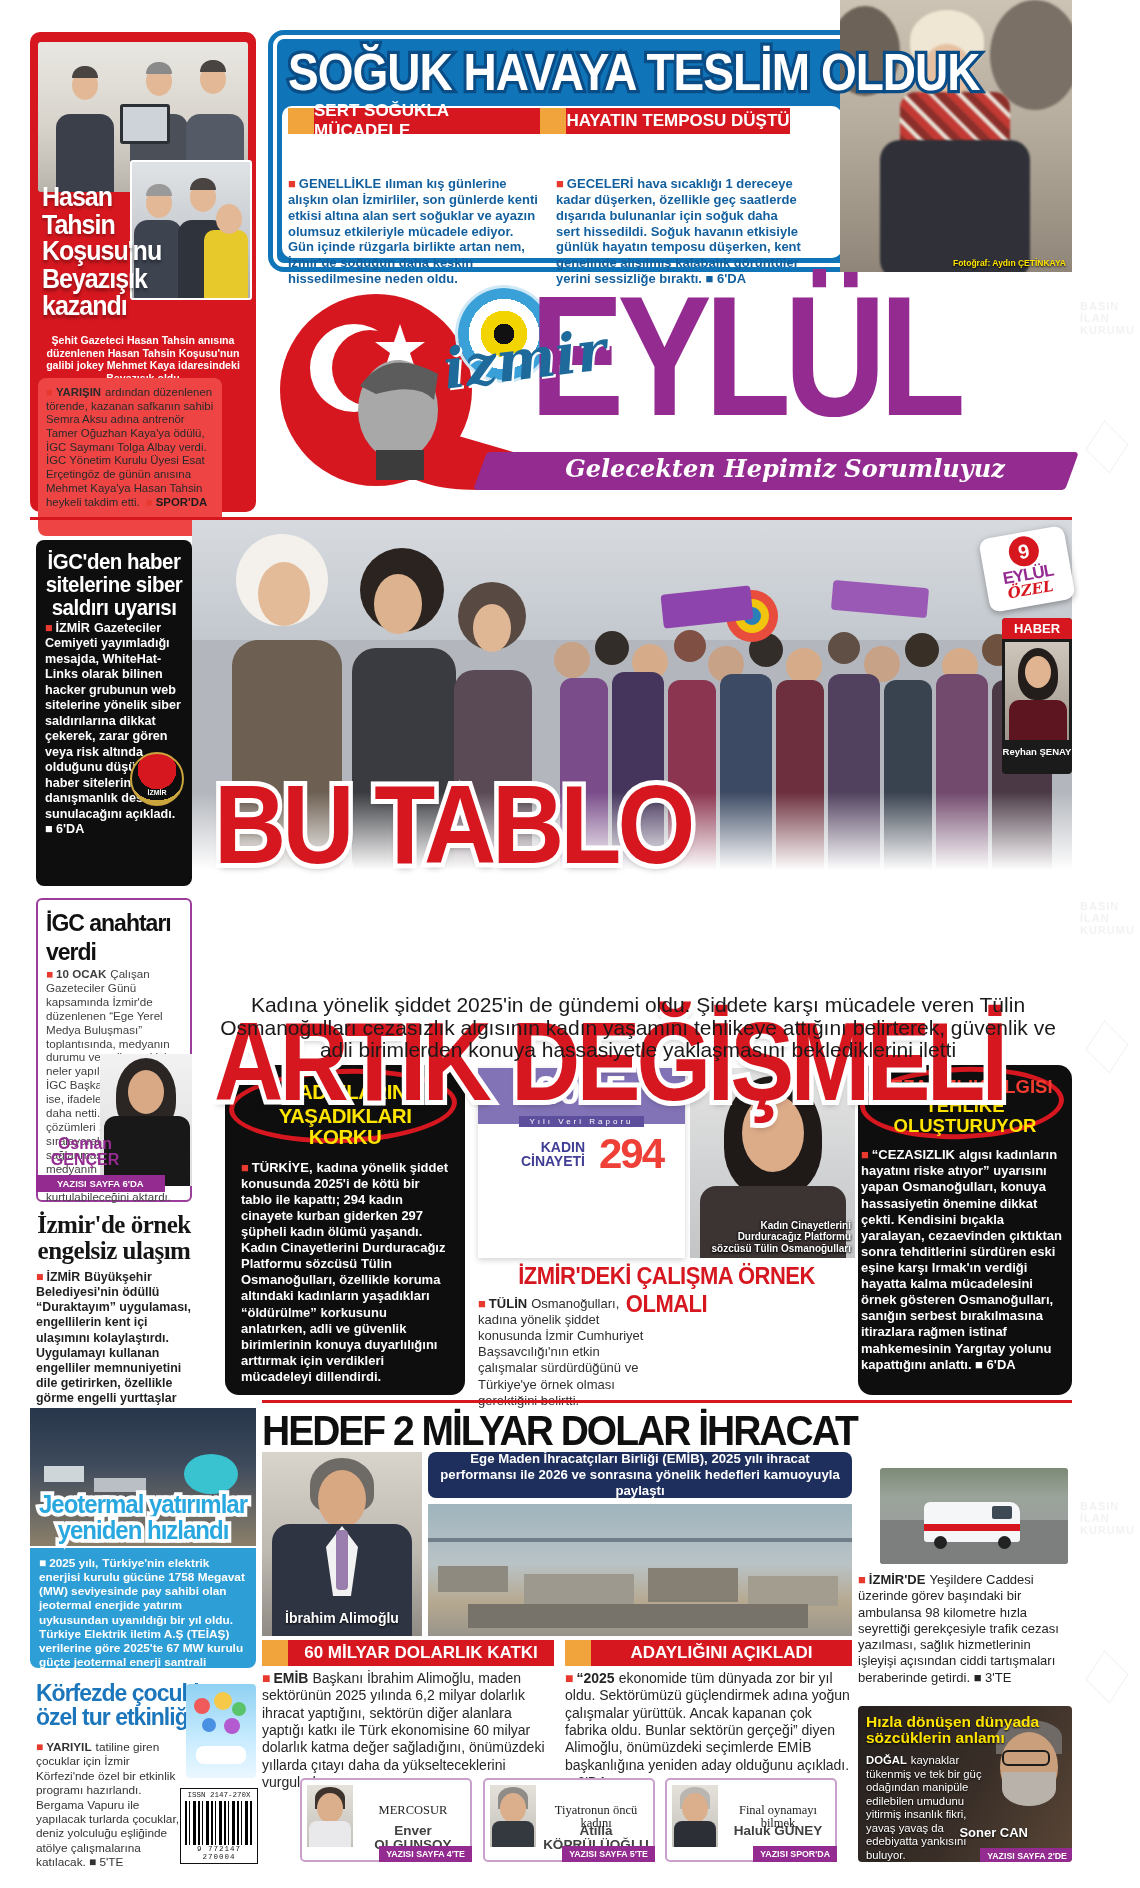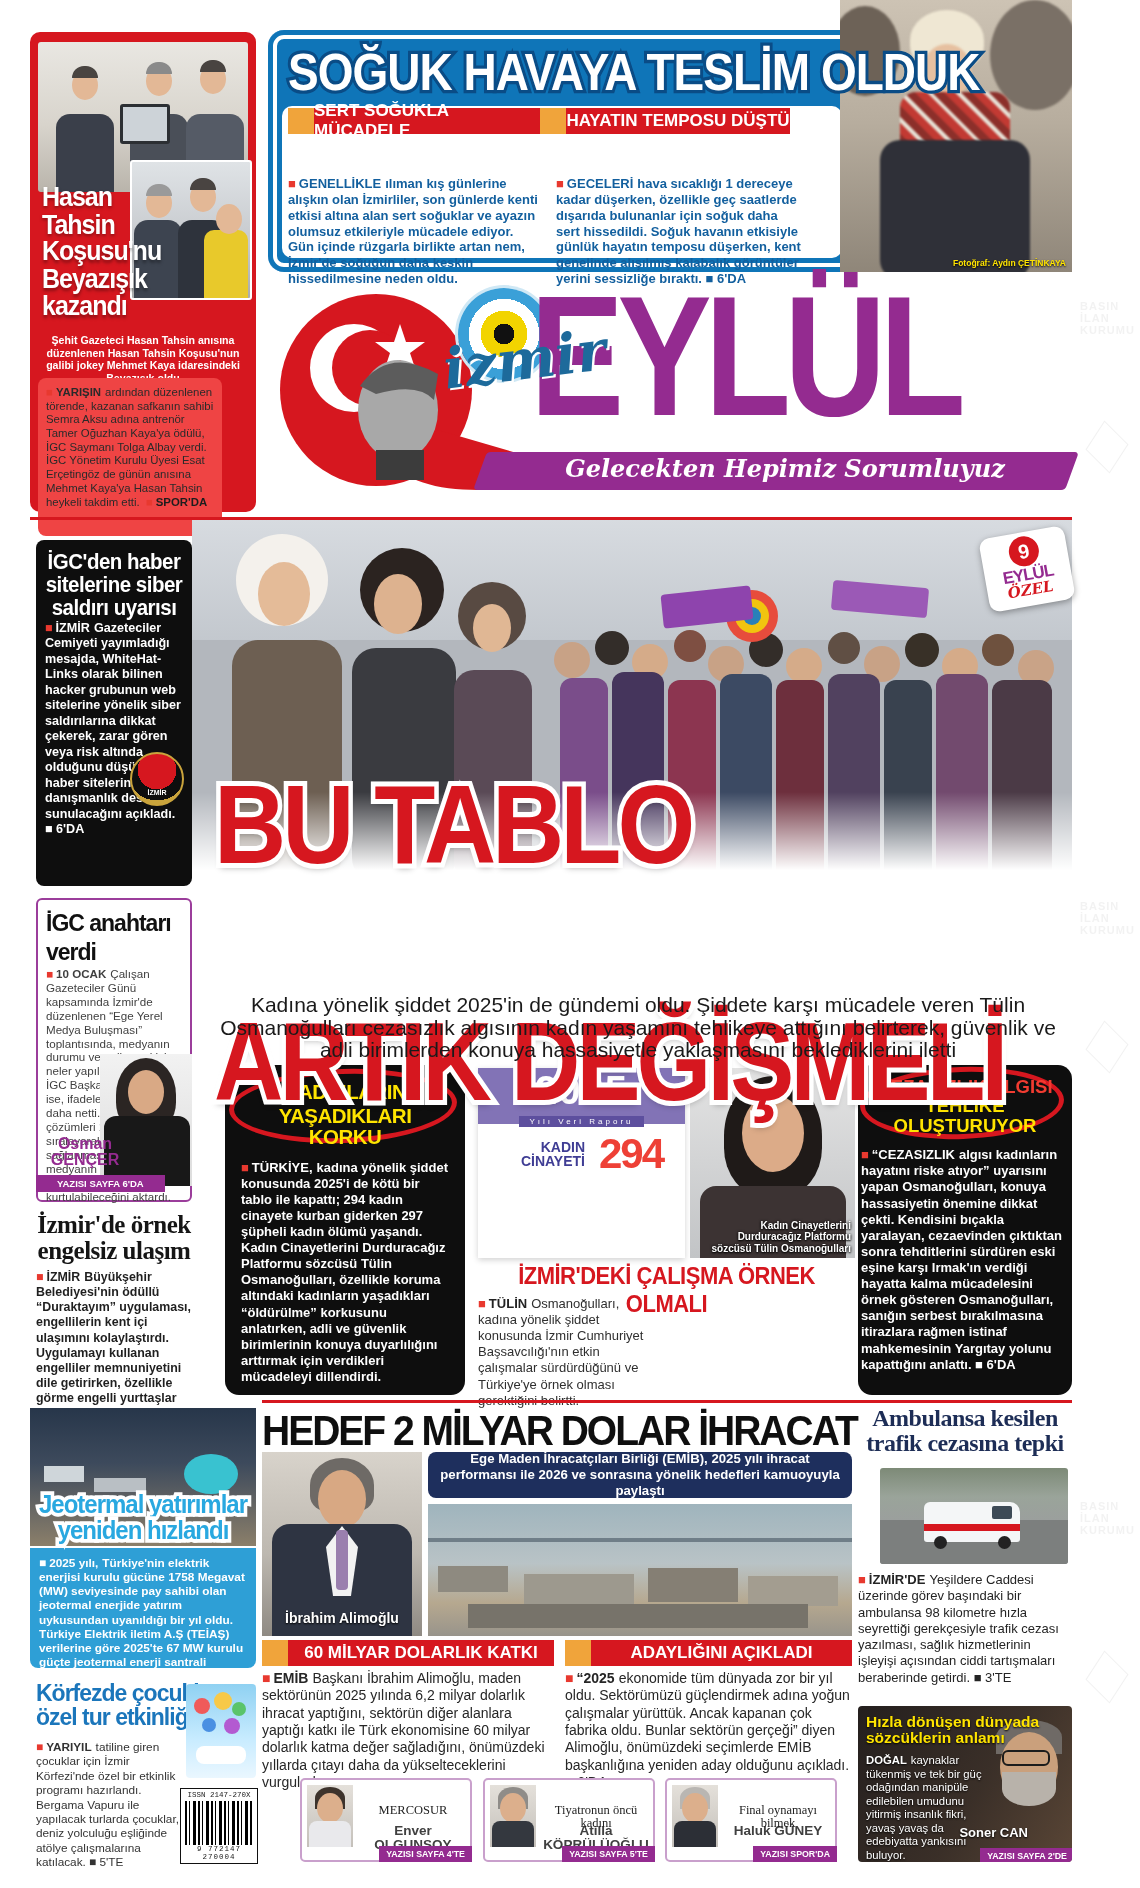--- a/index.html
+++ b/index.html
@@ -431,20 +431,29 @@
       <rect x="640" y="64" width="96" height="30" rx="4" fill="#9b59b6" transform="rotate(5 688 79)"></rect>
     </svg>
   </div>
   <div id="crowdfade" class="abs" data-name="photo-fade"></div>
 
   <div id="badge" class="abs" data-name="eylul-ozel-badge">
     <span class="b9" data-name="badge-digit">9</span>
     <div class="bb" data-name="badge-brand">EYLÜL</div>
     <div class="bo" data-name="badge-label">ÖZEL</div>
   </div>
+  <div id="haber" class="abs" data-name="reporter-strip">
+    <div class="hl" data-name="haber-label">HABER</div>
+    <div class="hp" data-name="reporter-photo">
+        <div class="rhair"></div>
+        <div class="rface"></div>
+        <div class="rbody"></div>
+      </div>
+    <div class="hn" data-name="reporter-name">Reyhan ŞENAY</div>
+  </div>
 
   <div id="h1wrap" class="abs hstack" data-name="main-headline-line1">
     <span class="stroke" data-name="headline-outline">BU TABLO</span>
     <span class="fill" data-name="headline-text">BU TABLO</span>
   </div>
   <div id="h2wrap" class="abs hstack" data-name="main-headline-line2">
     <span class="stroke" data-name="headline-outline">ARTIK DEĞİŞMELİ</span>
     <span class="fill" data-name="headline-text">ARTIK DEĞİŞMELİ</span>
   </div>
   <div id="subhead" class="abs" data-name="main-subhead">Kadına yönelik şiddet 2025'in de gündemi oldu. Şiddete karşı mücadele veren Tülin Osmanoğulları cezasızlık algısının kadın yaşamını tehlikeye attığını belirterek, güvenlik ve adli birimlerden konuya hassasiyetle yaklaşmasını beklediklerini iletti</div>
@@ -587,21 +596,20 @@
         <div class="chair" style="background:#b9b6b2;"></div>
         <div class="cface"></div>
         <div class="cbody" style="background:#2c2f36;"></div>
       </div>
     <div class="cname" data-name="columnist-name">Haluk GÜNEY</div>
     <div class="ctitle" data-name="column-title">Final oynamayı bilmek</div>
     <div class="cban" data-name="column-page-banner">YAZISI SPOR'DA</div>
   </div>
 
   
-  <div id="ambtitle" class="abs" data-name="ambulance-title">Ambulansa kesilen trafik cezasına tepki</div>
   <div id="ambphoto" class="abs" data-name="ambulance-photo">
     <div class="road"></div>
     <div class="van"></div>
       <div class="stripe"></div>
       <div class="win"></div>
     <div class="wheel" style="left:54px;"></div>
       <div class="wheel" style="left:118px;"></div>
   </div>
   <div id="ambbody" class="abs" data-name="ambulance-body">
     <span class="sq" data-name="bullet-icon"></span><b class="lead" data-name="story-lead">İZMİR'DE</b><span data-name="story-text">Yeşildere Caddesi üzerinde görev başındaki bir ambulansa 98 kilometre hızla seyrettiği gerekçesiyle trafik cezası yazılması, sağlık hizmetlerinin işleyişi açısından ciddi tartışmaları beraberinde getirdi. ■ 3'TE</span>

